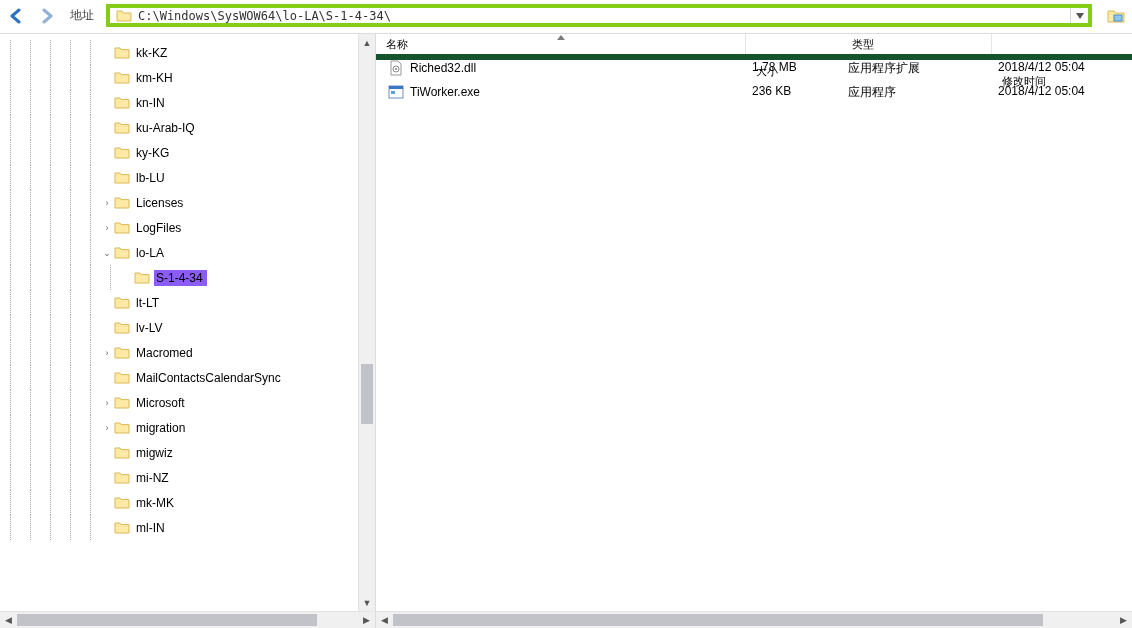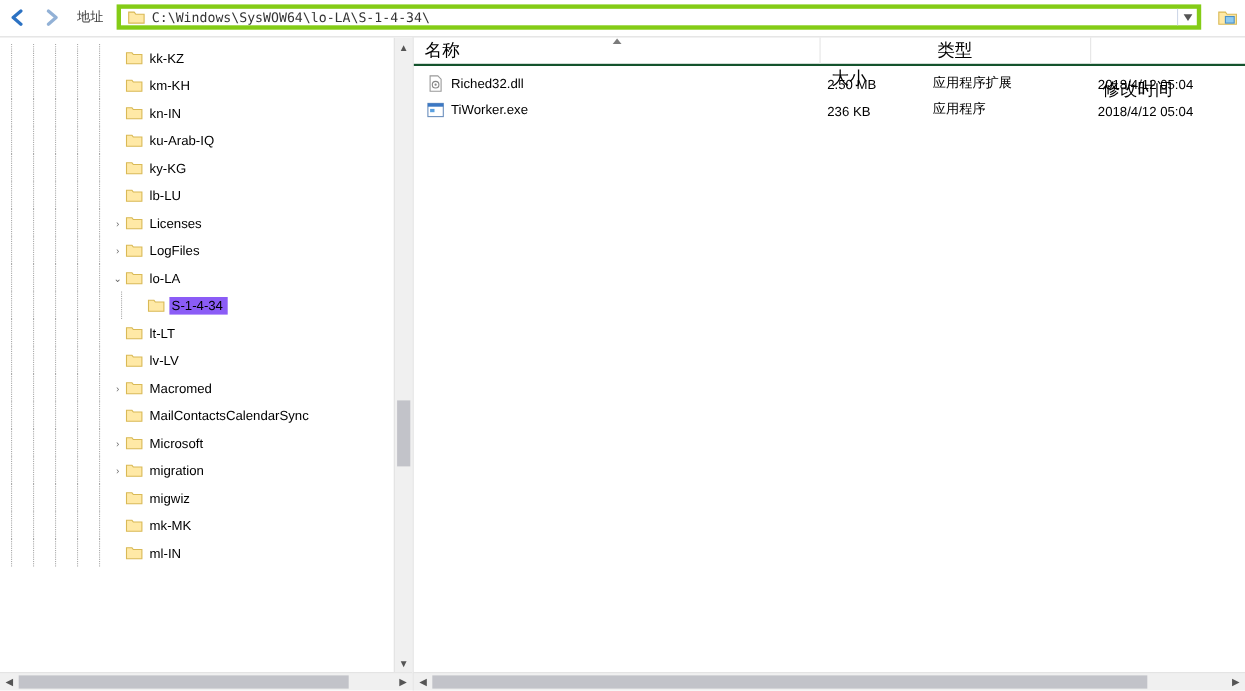--- a/index.html
+++ b/index.html
@@ -171,23 +171,23 @@
     
     .list-pane {
       flex: 1;
       display: flex;
       flex-direction: column;
       min-width: 0;
     }
     .list-header {
       display: flex;
       height: 26px;
-      border-bottom: 2px solid #14532d;
+      border-bottom: 6px solid #14532d;
       user-select: none;
-      font-size: 16px;
+      font-size: 11px;
       font-family: Liberation Mono, monospace;
     }
     .list-header .col {
       display: flex; align-items: center;
       padding-left: 10px;
       border-right: 1px solid #e5e5e5;
       position: relative;
     }
     .list-header .col.sort::after {
       content:"";
@@ -201,21 +201,21 @@
     .col-size  { width: 96px; margin-top: 37px; }
     .col-type  { width: 150px; }
     .col-date  { flex:1;margin-top:47px; }
     .list-body {
       flex: 1;
       overflow: hidden;
       position: relative;
     }
     .file-row {
       display: flex;
-      align-items: flex-end;
+      align-items: flex-start;
       height: 24px;
       font-size: 12px;
     }
     .file-row .cell { padding-left: 6px; }
     .file-row .cell-name { width: 370px; display:flex; align-items:center; }
     .file-row .cell-size { width: 96px; }
     .file-row .cell-type { width: 150px; }
     .file-row .cell-date { flex:1; }
     .file-ico {
       width:16px; height:16px; display:inline-flex; margin-right:6px; margin-left:6px;
@@ -726,20 +726,46 @@
               <span class="col">
                 <span class="dots"></span>
               </span>
             </span>
             <span class="glyph blank">›</span>
             <span class="folder-ico">
               <svg width="16" height="16" viewBox="0 0 16 16">
                 <path d="M1 3h5l1.2 1.6H15V13H1z" fill="#ffe9a6" stroke="#d9b956" stroke-width="1"></path>
               </svg>
             </span>
+            <span class="label">mi-NZ</span>
+          </li>
+          <li class="tree-row">
+            <span class="lead">
+              <span class="col">
+                <span class="dots"></span>
+              </span>
+              <span class="col">
+                <span class="dots"></span>
+              </span>
+              <span class="col">
+                <span class="dots"></span>
+              </span>
+              <span class="col">
+                <span class="dots"></span>
+              </span>
+              <span class="col">
+                <span class="dots"></span>
+              </span>
+            </span>
+            <span class="glyph blank">›</span>
+            <span class="folder-ico">
+              <svg width="16" height="16" viewBox="0 0 16 16">
+                <path d="M1 3h5l1.2 1.6H15V13H1z" fill="#ffe9a6" stroke="#d9b956" stroke-width="1"></path>
+              </svg>
+            </span>
             <span class="label">mk-MK</span>
           </li>
           <li class="tree-row">
             <span class="lead">
               <span class="col">
                 <span class="dots"></span>
               </span>
               <span class="col">
                 <span class="dots"></span>
               </span>
@@ -791,21 +817,21 @@
           <div class="cell cell-name">
             <span class="file-ico">
               <svg width="16" height="16" viewBox="0 0 16 16">
                 <path d="M3 1h7l3 3v11H3z" fill="#fff" stroke="#999"></path>
                 <circle cx="8" cy="9" r="3" fill="none" stroke="#888"></circle>
                 <circle cx="8" cy="9" r="1" fill="#888"></circle>
               </svg>
             </span>
             <span>Riched32.dll</span>
           </div>
-          <div class="cell cell-size">2.50 MB</div>
+          <div class="cell cell-size">1.78 MB</div>
           <div class="cell cell-type">应用程序扩展</div>
           <div class="cell cell-date">2018/4/12 05:04</div>
         </div>
         <div class="file-row">
           <div class="cell cell-name">
             <span class="file-ico">
               <svg width="16" height="16" viewBox="0 0 16 16">
                 <rect x="1" y="2" width="14" height="12" fill="#fff" stroke="#6a8fbd"></rect>
                 <rect x="1" y="2" width="14" height="3" fill="#3b78c4"></rect>
                 <rect x="3" y="7" width="4" height="3" fill="#5aa0e0"></rect>

